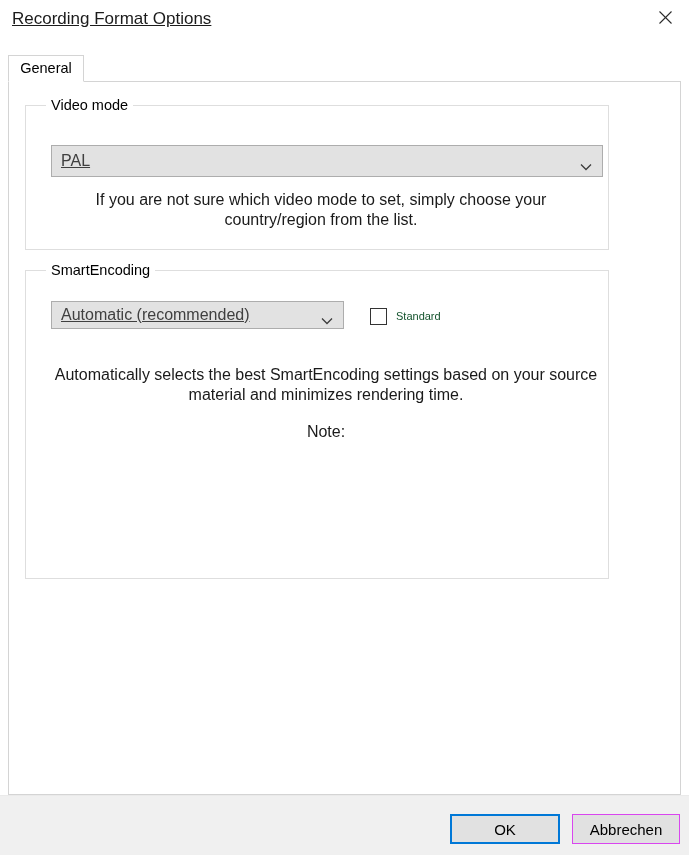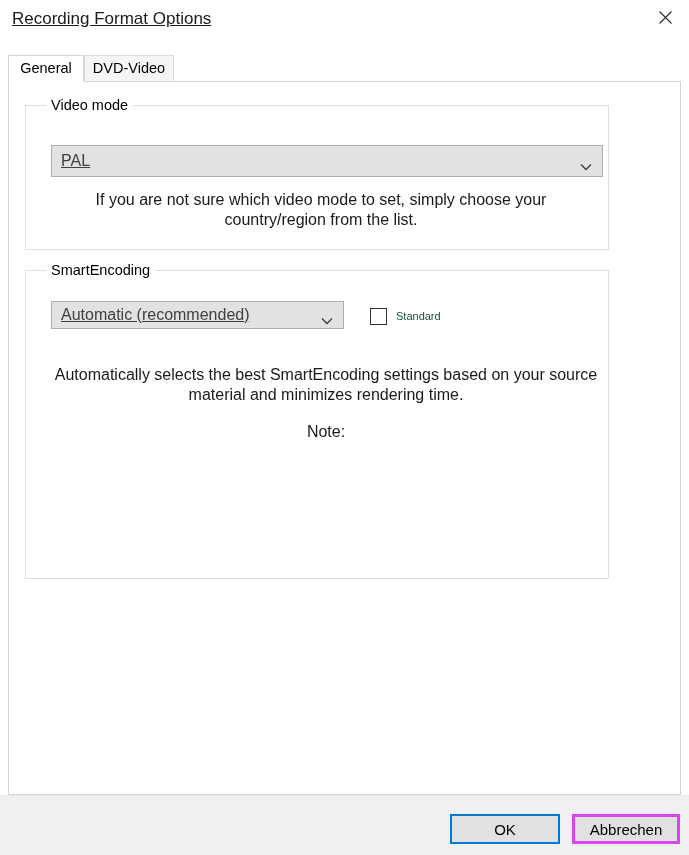--- a/index.html
+++ b/index.html
@@ -228,21 +228,21 @@
     top: 795px;
     width: 689px;
     height: 60px;
     background: #f0f0f0;
     border-top: 1px solid #eaeaea;
   }
   .dlgbutton {
     position: absolute;
     box-sizing: border-box;
     background: #e1e1e1;
-    border: 3px solid #d946ef;
+    border: 1px solid #d946ef;
     font-size: 15px;
     color: #000;
     text-align: center;
     cursor: default;
     display: flex;
     align-items: center;
     justify-content: center;
   }
   #btn-ok {
     left: 450px;
@@ -270,23 +270,20 @@
         <line x1="12.5" y1="0.5" x2="0.5" y2="12.5" stroke="#2b2b2b" stroke-width="1.1"></line>
       </svg>
     </span>
   </div>
 </div>
 
 <div id="tabstrip">
   <div id="tab-general" class="tab selected">
     <span>General</span>
   </div>
-  <div id="tab-dvdvideo" class="tab unselected">
-    <span>DVD-Video</span>
-  </div>
 </div>
 
 <div id="tabpanel">
 
   <div id="group-videomode" class="groupbox">
     <div class="group-legend">Video mode</div>
 
     <div id="combo-videomode" class="combo">
       <span class="combo-text">PAL</span>
       <span class="combo-arrow">

